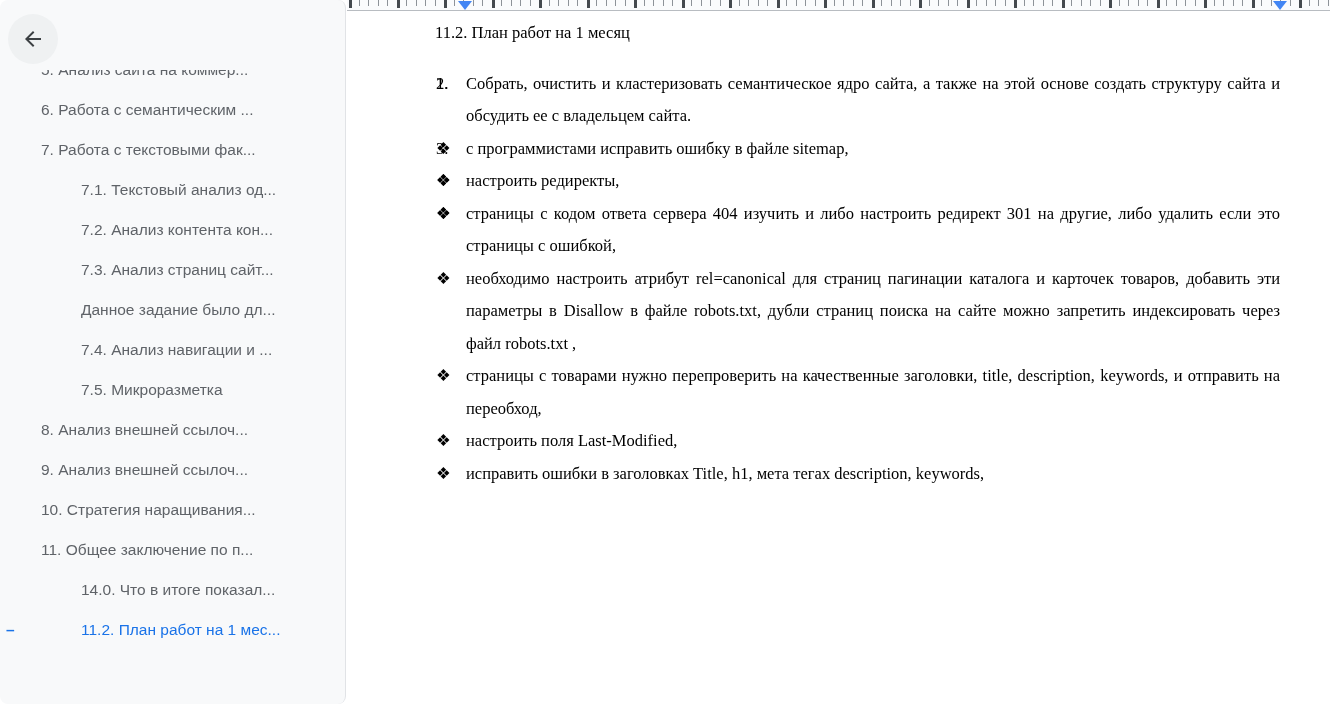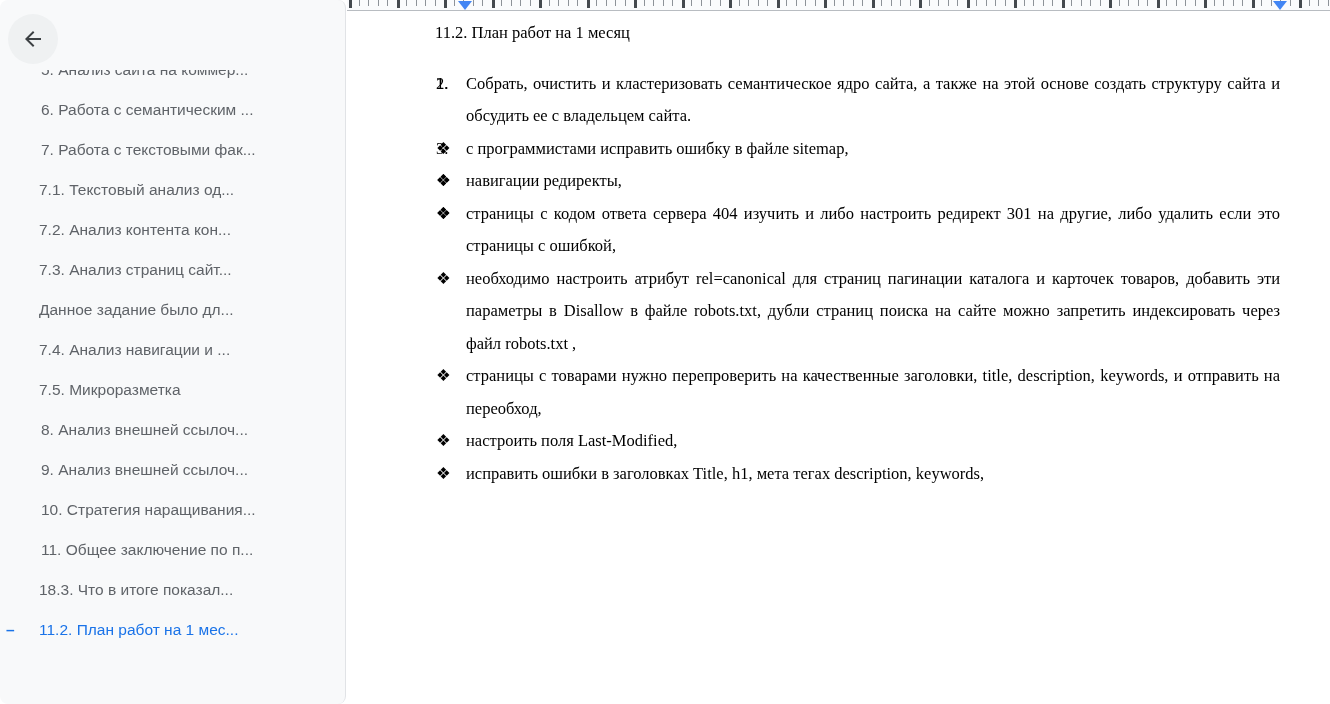--- a/index.html
+++ b/index.html
@@ -12,21 +12,21 @@
   .back-btn { position:absolute; left:8px; top:14px; width:50px; height:50px;
               border-radius:50%; background:#eff1f2; display:flex;
               align-items:center; justify-content:center; cursor:pointer; }
   .back-btn svg { display:block; }
   .outline { position:absolute; left:0; top:70px; right:1px; bottom:0; overflow:hidden; }
   .outline-list { margin-top:-20px; }
   .outline-item { position:relative; height:40px; display:flex; align-items:center;
                   font-size:15.5px; color:#5f6368; white-space:nowrap;
                   overflow:hidden; cursor:pointer; }
   .outline-item.lvl1 { padding-left:41px; }
-  .outline-item.lvl2 { padding-left:39px; }
+  .outline-item.lvl2 { padding-left:81px; }
   .outline-item.active { color:#1a73e8; }
   .outline-item .dash { display:none; }
   .outline-item.active .dash { display:block; position:absolute; left:6px;
                                font-weight:bold; color:#1a73e8; }
 
   
   .ruler { position:absolute; left:347px; top:0; width:983px; height:11px;
            background:#fafbfd; border-bottom:1px solid #b8bcc1; }
   .tick { position:absolute; top:0; width:1px; height:6px; background:#8d9299; }
   .tick.stub { width:3px; height:8px; background:#44494f; }
@@ -105,21 +105,21 @@
         <div class="outline-item lvl1">
 
     <span class="lbl">10. Стратегия наращивания...</span>
   </div>
         <div class="outline-item lvl1">
 
     <span class="lbl">11. Общее заключение по п...</span>
   </div>
         <div class="outline-item lvl2">
 
-    <span class="lbl">18.3. Что в итоге показал...</span>
+    <span class="lbl">14.0. Что в итоге показал...</span>
   </div>
         <div class="outline-item lvl2 active">
     <span class="dash">–</span>
     <span class="lbl">11.2. План работ на 1 мес...</span>
   </div>
       </div>
   </div>
 </div>
 
 <div class="ruler">
@@ -248,21 +248,21 @@
   </div>
       <div class="block">
     <span class="marker">❖</span>
     <span class="txt">с программистами исправить ошибку в файле sitemap,</span>
   </div>
       <div class="block">
     <span class="marker">❖</span>
   </div>
       <div class="block">
     <span class="marker">❖</span>
-    <span class="txt">навигации редиректы,</span>
+    <span class="txt">настроить редиректы,</span>
   </div>
       <div class="block">
     <span class="marker">❖</span>
   </div>
       <div class="block">
     <span class="marker">❖</span>
     <span class="txt">страницы с кодом ответа сервера 404 изучить и либо настроить редирект 301 на другие, либо удалить если это страницы с ошибкой,</span>
   </div>
       <div class="block">
     <span class="marker">❖</span>

